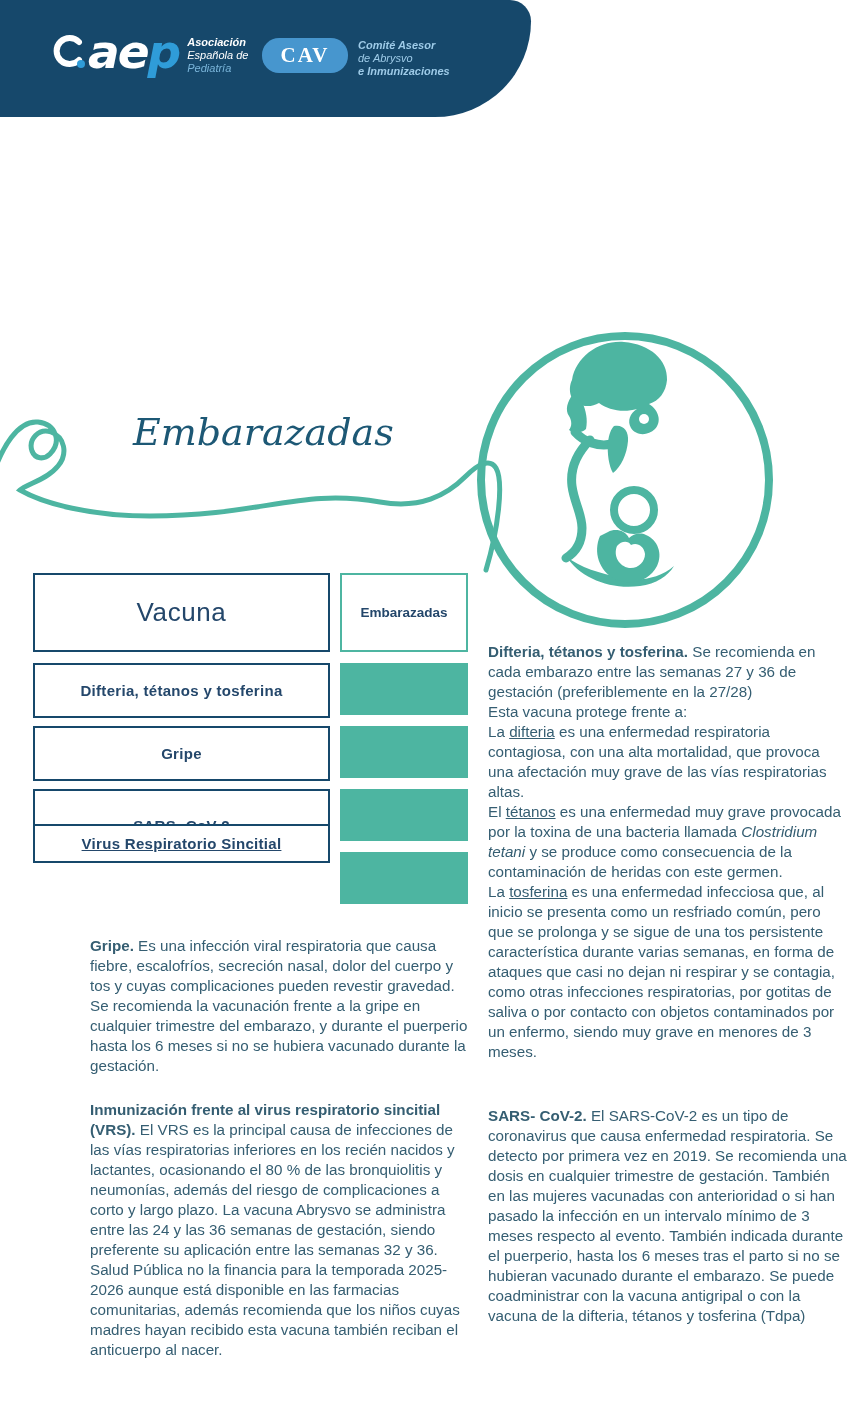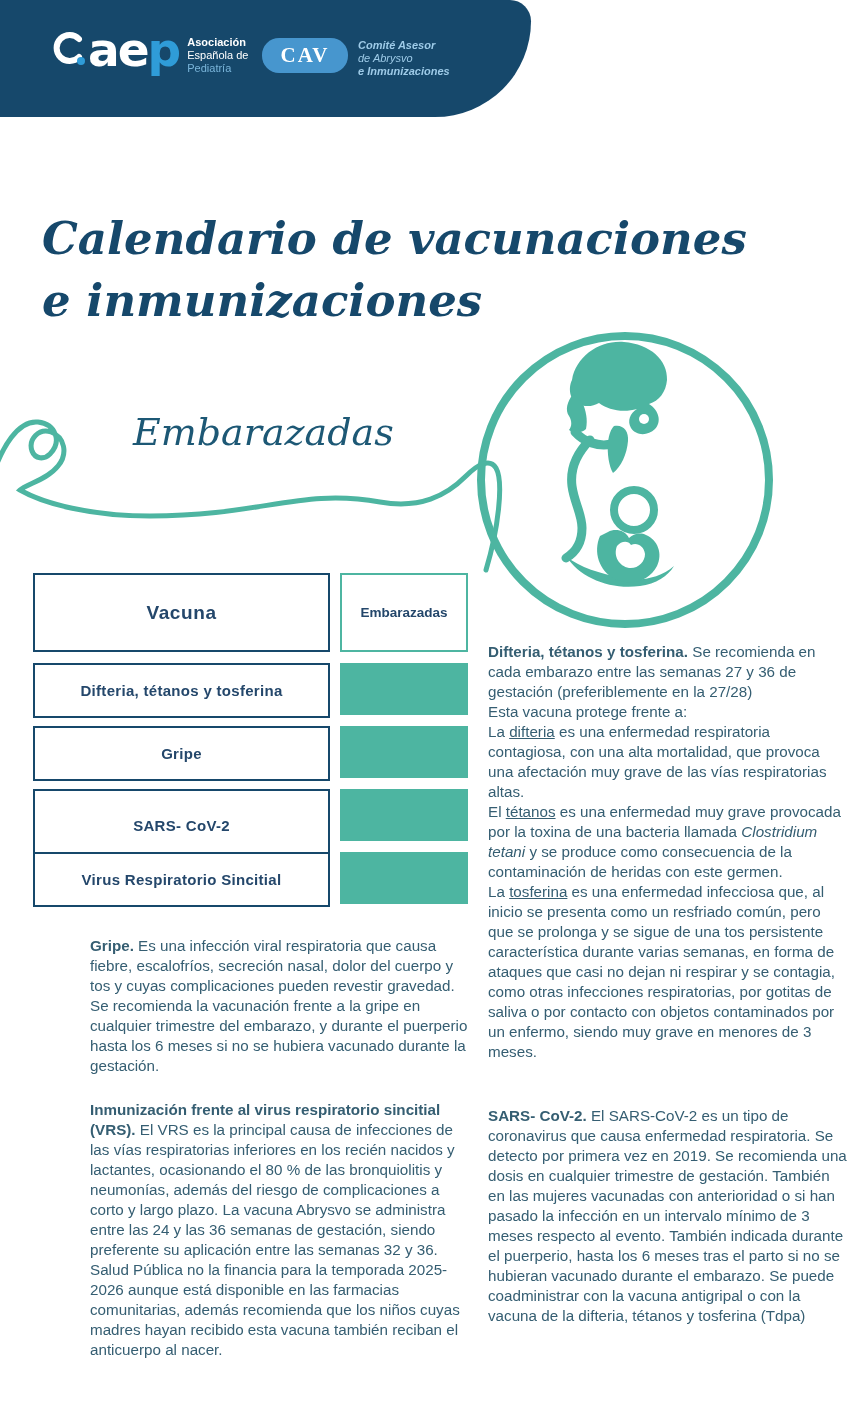--- a/index.html
+++ b/index.html
@@ -10,21 +10,21 @@
   html,body{background:#ffffff;}
   .page{
     position:relative;width:851px;height:1418px;background:#ffffff;overflow:hidden;
     font-family:"Liberation Sans",sans-serif;
   }
   
   .topbar{
     position:absolute;left:0;top:0;width:531px;height:117px;
     background:var(--navy);border-radius:0 26px 118px 0;
   }
-  .aep-logo{position:absolute;left:50px;top:24px;display:flex;align-items:center;}
+  .aep-logo{position:absolute;left:50px;top:24px;display:flex;align-items:flex-end;font-style:italic;}
   .aep-swirl{margin-top:2px;}
   .aep-word{
     font-family:"DejaVu Sans",sans-serif;font-weight:bold;font-size:47px;line-height:1;
     color:#ffffff;letter-spacing:-2px;margin-left:2px;
   }
   .aep-word .p{color:var(--p-blue);}
   .aep-org{margin-left:8px;margin-top:12px;font-size:11px;line-height:13px;color:#ffffff;}
   .aep-org .b{font-weight:bold;}
   .aep-org .lt{color:var(--light-blue);}
   .cav-group{position:absolute;left:262px;top:38px;display:flex;align-items:flex-start;}
@@ -44,21 +44,21 @@
   .section-title{
     position:absolute;left:133px;top:410px;
     font-family:"DejaVu Serif",serif;font-style:italic;font-weight:normal;
     font-size:38px;color:#1d5875;
   }
   .deco-svg{position:absolute;pointer-events:none;}
   
   .tbox{position:absolute;background:#ffffff;display:flex;align-items:center;justify-content:center;text-align:center;}
   .lbox{left:33px;width:297px;border:2px solid var(--navy);color:var(--label-text);}
   .rbox{left:340px;width:128px;}
-  .vhead{font-weight:bold;font-size:19px;letter-spacing:0.6px;text-align:right;}
+  .vhead{font-weight:normal;font-size:26px;letter-spacing:0.6px;text-align:right;}
   .ghead{border:2px solid var(--teal);font-weight:bold;font-size:13.5px;color:var(--label-text);}
   .rowlabel{font-weight:bold;font-size:15px;letter-spacing:0.3px;padding:0 14px;}
   .cell-yes{position:absolute;left:340px;width:128px;background:var(--teal);}
   
   .para{
     position:absolute;font-size:15.2px;line-height:20px;color:var(--body-text);
     text-align:left;
   }
   .seg-bold{font-weight:bold;}
   .seg-bold-underline{font-weight:normal;text-decoration:underline;text-align:right;}
@@ -85,24 +85,20 @@
     <div class="cav-group">
       <div class="cav-badge">CAV</div>
       <div class="cav-org">
         <div class="b">Comité Asesor</div>
         <div>de Abrysvo</div>
         <div class="b">e Inmunizaciones</div>
       </div>
     </div>
   </header>
 
-  <h1 class="page-title">
-    <span>Calendario de vacunaciones</span><br>
-    <span>e inmunizaciones</span>
-  </h1>
 
   <svg class="deco-svg" style="left:0;top:392px;" width="510" height="190" viewBox="0 0 510 190">
     <path d="M-8,85 C2,55 18,28 38,30 C56,32 62,50 50,62 C44,68 35,67 32,59
              C28,47 39,36 51,40 C65,45 68,62 58,74 C47,88 26,92 20,98
              C44,112 92,124 150,124 C262,124 300,96 380,110
              C420,117 446,104 466,84 C478,72 490,66 496,76 C504,90 498,138 486,178" fill="none" stroke="#4db5a1" stroke-width="5" stroke-linecap="round"></path>
   </svg>
 
   <h2 class="section-title">Embarazadas</h2>
 
@@ -143,21 +139,21 @@
 
     <div class="tbox lbox rowlabel" style="top:663px;height:55px;">Difteria, tétanos y tosferina</div>
     <div class="cell-yes" style="top:663px;height:52px;"></div>
 
     <div class="tbox lbox rowlabel" style="top:726px;height:55px;">Gripe</div>
     <div class="cell-yes" style="top:726px;height:52px;"></div>
 
     <div class="tbox lbox rowlabel" style="top:789px;height:73px;">SARS- CoV-2</div>
     <div class="cell-yes" style="top:789px;height:52px;"></div>
 
-    <div class="tbox lbox rowlabel" style="top:852px;height:55px;">Virus Respiratorio Sincitial</div>
+    <div class="tbox lbox rowlabel" style="top:824px;height:39px;text-decoration:underline;">Virus Respiratorio Sincitial</div>
     <div class="cell-yes" style="top:852px;height:52px;"></div>
   </div>
 
   <div class="para" style="left:90px;top:936px;width:378px;"><span class="seg-bold">Gripe.</span><span> Es una infección viral respiratoria que causa fiebre, escalofríos, secreción nasal, dolor del cuerpo y tos y cuyas complicaciones pueden revestir gravedad. Se recomienda la vacunación frente a la gripe en cualquier trimestre del embarazo, y durante el puerperio hasta los 6 meses si no se hubiera vacunado durante la gestación.</span></div>
 
   <div class="para" style="left:90px;top:1100px;width:378px;"><span class="seg-bold">Inmunización frente al virus respiratorio sincitial (VRS).</span><span> El VRS es la principal causa de infecciones de las vías respiratorias inferiores en los recién nacidos y lactantes, ocasionando el 80 % de las bronquiolitis y neumonías, además del riesgo de complicaciones a corto y largo plazo. La vacuna Abrysvo se administra entre las 24 y las 36 semanas de gestación, siendo preferente su aplicación entre las semanas 32 y 36. Salud Pública no la financia para la temporada 2025-2026 aunque está disponible en las farmacias comunitarias, además recomienda que los niños cuyas madres hayan recibido esta vacuna también reciban el anticuerpo al nacer.</span></div>
 
   <div class="para" style="left:488px;top:642px;width:360px;"><span class="seg-bold">Difteria, tétanos y tosferina.</span><span> Se recomienda en cada embarazo entre las semanas 27 y 36 de gestación (preferiblemente en la 27/28)</span><br><span>Esta vacuna protege frente a:</span><br><span>La </span><span class="seg-bold-underline">difteria</span><span> es una enfermedad respiratoria contagiosa, con una alta mortalidad, que provoca una afectación muy grave de las vías respiratorias altas.</span><br><span>El </span><span class="seg-bold-underline">tétanos</span><span> es una enfermedad muy grave provocada por la toxina de una bacteria llamada </span><span class="seg-italic">Clostridium tetani</span><span> y se produce como consecuencia de la contaminación de heridas con este germen.</span><br><span>La </span><span class="seg-bold-underline">tosferina</span><span> es una enfermedad infecciosa que, al inicio se presenta como un resfriado común, pero que se prolonga y se sigue de una tos persistente característica durante varias semanas, en forma de ataques que casi no dejan ni respirar y se contagia, como otras infecciones respiratorias, por gotitas de saliva o por contacto con objetos contaminados por un enfermo, siendo muy grave en menores de 3 meses.</span></div>
 
   <div class="para" style="left:488px;top:1106px;width:360px;"><span class="seg-bold">SARS- CoV-2.</span><span> El SARS-CoV-2 es un tipo de coronavirus que causa enfermedad respiratoria. Se detecto por primera vez en 2019. Se recomienda una dosis en cualquier trimestre de gestación. También en las mujeres vacunadas con anterioridad o si han pasado la infección en un intervalo mínimo de 3 meses respecto al evento. También indicada durante el puerperio, hasta los 6 meses tras el parto si no se hubieran vacunado durante el embarazo. Se puede coadministrar con la vacuna antigripal o con la vacuna de la difteria, tétanos y tosferina (Tdpa)</span></div>

